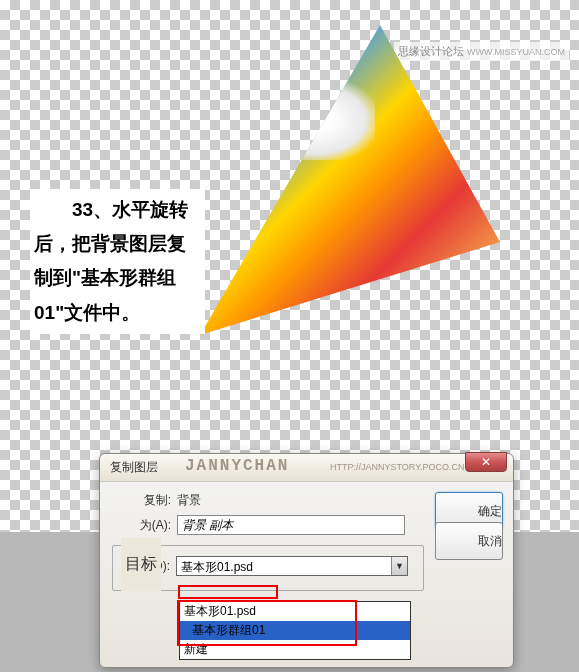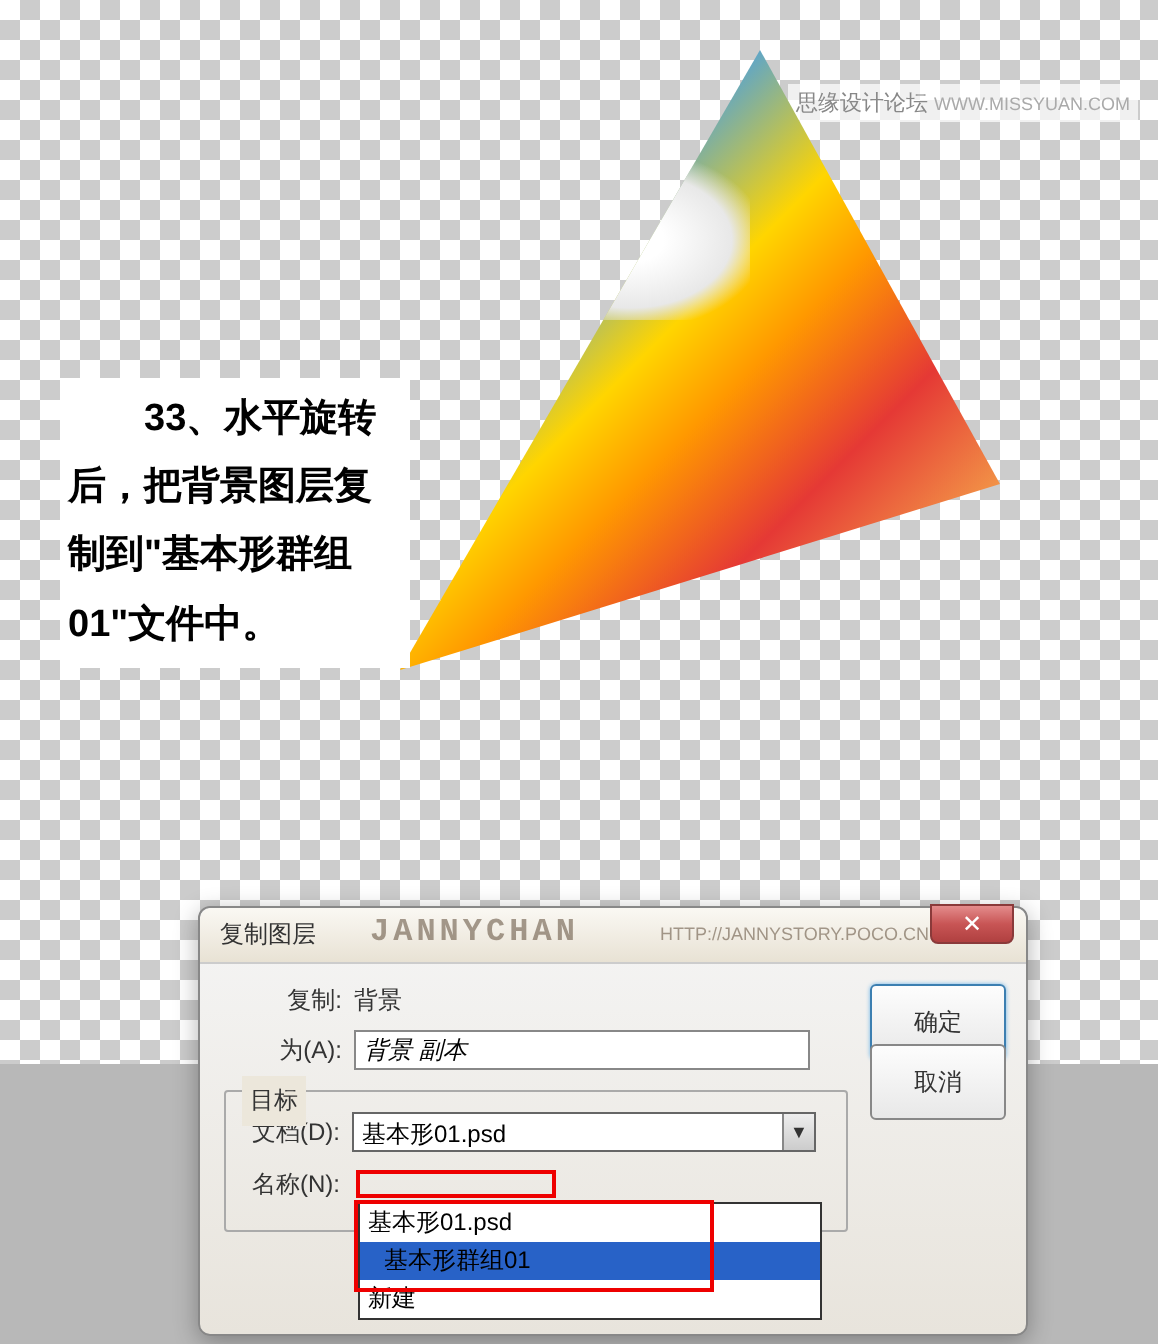--- a/index.html
+++ b/index.html
@@ -169,22 +169,22 @@
       padding: 10px 8px 8px 8px;
       margin-top: 10px;
       position: relative;
       width: 312px;
     }
     .group-label {
       position: absolute;
       top: -8px;
       left: 8px;
       background: #ece7db;
-      padding: 4px 4px;
-      font-size: 12px;
+      padding: 16px 4px;
+      font-size: 16px;
       color: #333;
     }
     
     .combo {
       border: 1px solid #666;
       background: #fff;
       height: 20px;
       width: 232px;
       display: flex;
       position: relative;
@@ -238,21 +238,21 @@
       position: absolute;
       right: 10px;
       width: 68px;
       height: 38px;
       background: linear-gradient(180deg, #fdfdfd 0%, #e8e8e8 100%);
       border: 1px solid #888;
       border-radius: 3px;
       font-size: 12px;
       display: flex;
       align-items: center;
-      justify-content: center;
+      justify-content: flex-end;
       color: #333;
     }
     .btn-ok { top: 10px; border: 1px solid #3c7fb1; box-shadow: 0 0 2px #6cb5e8; }
     .btn-cancel { top: 40px; }
   </style>
 </head>
 <body>
 
 <div class="canvas-area">
   <div class="watermark-top">
@@ -295,23 +295,20 @@
       <div class="group-label">目标</div>
 
       <div class="field-row">
         <div class="field-label" style="width:55px">文档(D):</div>
         <div class="combo">
           <div class="combo-text">基本形01.psd</div>
           <div class="combo-arrow">▼</div>
         </div>
       </div>
 
-      <div class="field-row name-row">
-        <div class="field-label" style="width:55px">名称(N):</div>
-      </div>
     </div>
 
     <div class="red-box red-box-1"></div>
 
     <div class="dropdown-list">
       <div class="dropdown-item">基本形01.psd</div>
       <div class="dropdown-item selected">基本形群组01</div>
       <div class="dropdown-item">新建</div>
     </div>
 

